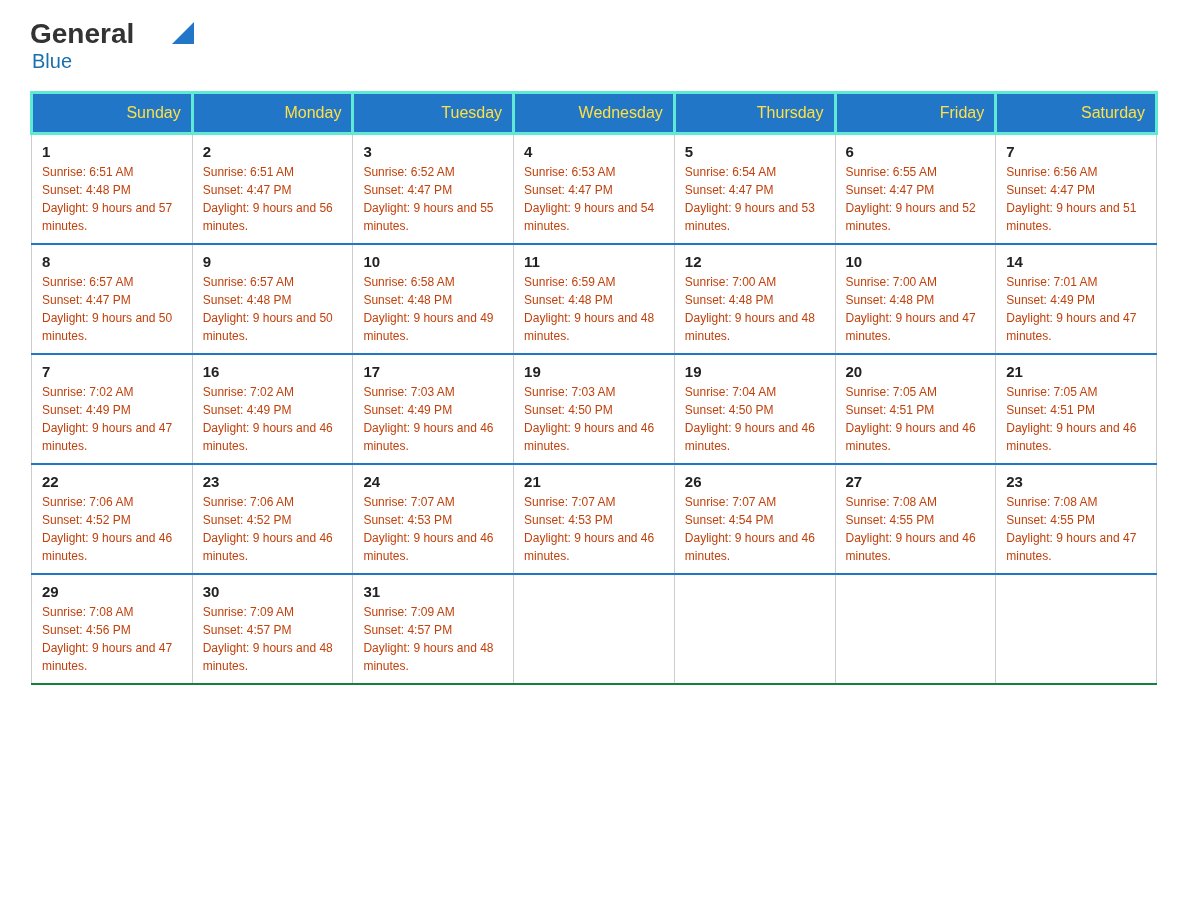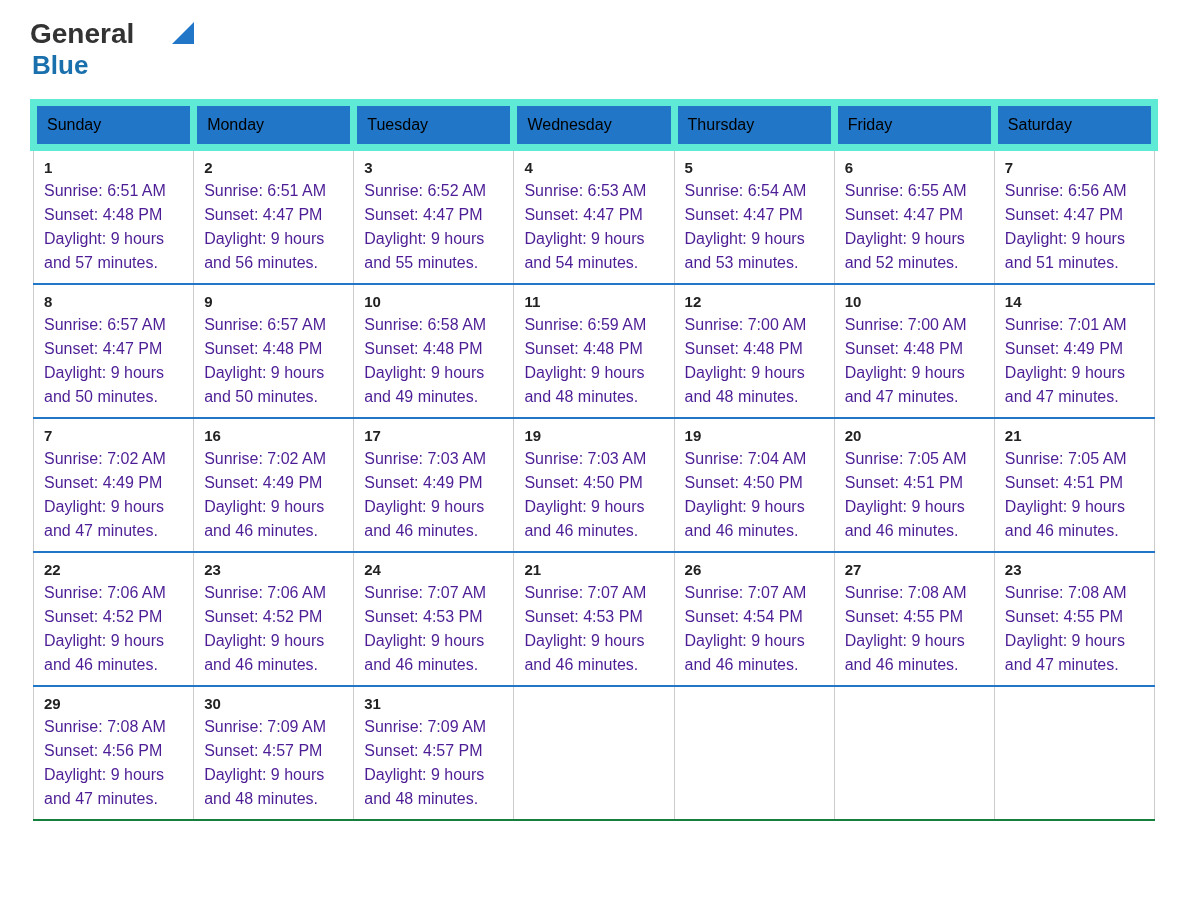--- a/index.html
+++ b/index.html
@@ -21,23 +21,23 @@
       flex-direction: column;
       align-items: flex-start;
     }
     .logo-text {
       font-size: 28px;
       font-weight: bold;
       color: #333;
       line-height: 1;
     }
     .logo-blue {
-      font-size: 26px;
+      font-size: 20px;
       color: #1a6fad;
-      font-weight: bold;
+      font-weight: normal;
       margin-top: 2px;
       margin-left: 2px;
     }
     .title-section {
       text-align: right;
     }
     .month-title {
       font-size: 52px;
       font-weight: bold;
       color: #222;
@@ -50,26 +50,26 @@
     }
     table {
       width: 100%;
       border-collapse: collapse;
       table-layout: fixed;
     }
     thead tr {
       background-color: #2176c7;
     }
     thead th {
-      color: #000000;
+      color: #fde047;
       font-size: 16px;
       font-weight: normal;
       padding: 10px 10px;
-      text-align: left;
-      border: 7px solid #5eead4;
+      text-align: right;
+      border: 3px solid #5eead4;
     }
     tbody tr {
       border-bottom: 2px solid #2176c7;
     }
     tbody td {
       vertical-align: top;
       padding: 8px 10px;
       font-size: 13px;
       color: #333;
       border-right: 1px solid #ccc;
@@ -84,22 +84,22 @@
       border-right: 1px solid #ccc;
     }
     .day-num {
       font-size: 15px;
       font-weight: bold;
       color: #222;
       display: block;
       margin-bottom: 3px;
     }
     .day-info {
-      font-size: 16px;
-      color: #4c1d95;
+      font-size: 12px;
+      color: #c2410c;
       line-height: 1.5;
     }
     tbody tr:last-child {
       border-bottom: 2px solid #15803d;
     }
   </style>
 </head>
 <body>
 
 <div class="header">

